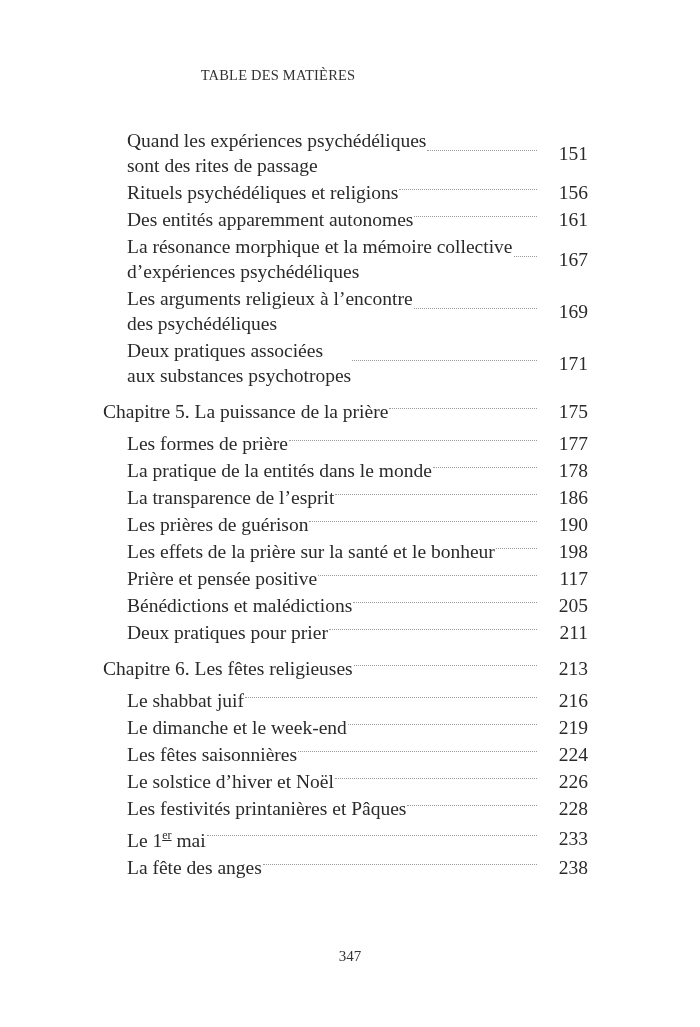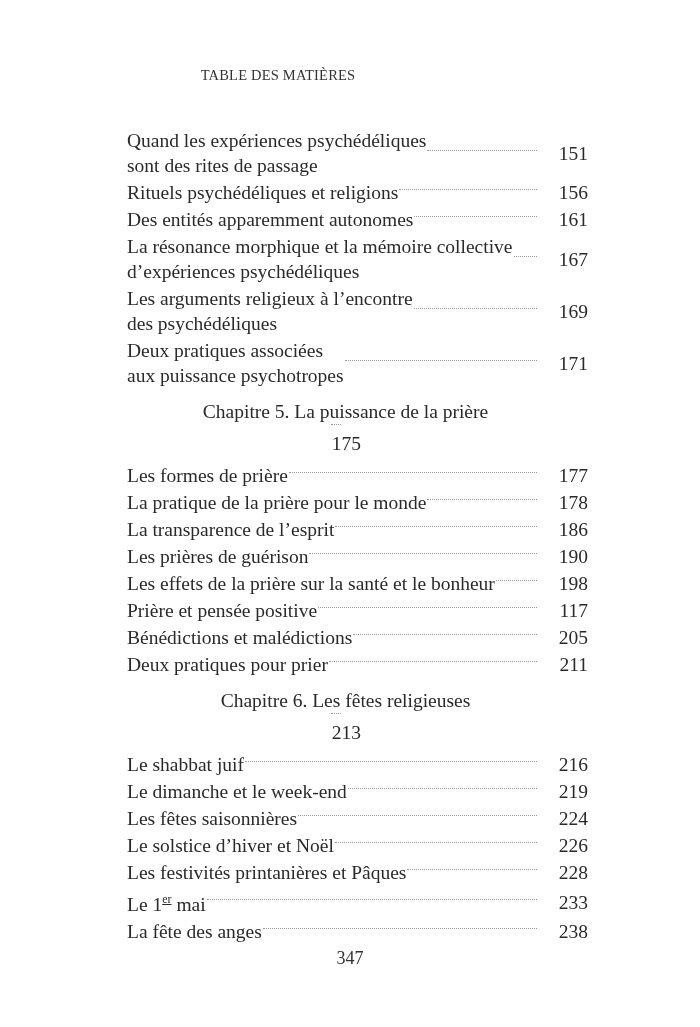--- a/index.html
+++ b/index.html
@@ -3,27 +3,27 @@
 <meta charset="utf-8">
 <style>
   html, body { margin: 0; padding: 0; background: #ffffff; }
   body { width: 700px; height: 1027px; position: relative; overflow: hidden;
          font-family: "Liberation Serif", "DejaVu Serif", serif; color: #2a2a2a; }
   .running-head { position: absolute; top: 67px; left: 0; width: 556px; text-align: center;
                   font-size: 14.5px; letter-spacing: 0.2px; color: #333; }
   .toc { position: absolute; top: 128px; left: 103px; width: 485px; }
   .entry { display: flex; align-items: center; font-size: 19.5px; line-height: 25px; }
   .entry.sub { padding-left: 24px; margin-bottom: 2px; }
-  .entry.chapter { margin-top: 11px; margin-bottom: 7px; flex-direction: column; }
+  .entry.chapter { margin-top: 11px; margin-bottom: 7px; }
   .entry .title { flex: 0 1 auto; }
   .entry .title .l { display: block; }
   .entry .leader { flex: 1 1 auto; border-bottom: 1.5px dotted #9a9a9a; margin: 0 20px 6px 1px; min-width: 10px; height: 0; }
   .entry .page { flex: 0 0 auto; width: 31px; text-align: right; }
   .entry .title sup { font-size: 12px; vertical-align: 8px; text-decoration: underline; }
-  .folio { position: absolute; top: 948px; left: 0; width: 700px; text-align: center; font-size: 18px; color: #333; }
+  .folio { position: absolute; top: 948px; left: 0; width: 700px; text-align: center; font-size: 15px; color: #333; }
 </style>
 </head>
 <body>
 
 <div class="running-head">TABLE DES MATIÈRES</div>
 
 <div class="toc" id="toc">
     <div class="entry sub">
       <span class="title">
         <span class="l">Quand les expériences psychédéliques</span>
@@ -58,42 +58,42 @@
       <span class="title">
         <span class="l">Les arguments religieux à l’encontre</span>
         <span class="l">des psychédéliques</span>
       </span>
       <span class="leader"></span>
       <span class="page">169</span>
     </div>
     <div class="entry sub">
       <span class="title">
         <span class="l">Deux pratiques associées</span>
-        <span class="l">aux puissance psychotropes</span>
+        <span class="l">aux substances psychotropes</span>
       </span>
       <span class="leader"></span>
       <span class="page">171</span>
     </div>
     <div class="entry chapter">
       <span class="title">
         <span class="l">Chapitre 5.  La puissance de la prière</span>
       </span>
       <span class="leader"></span>
       <span class="page">175</span>
     </div>
     <div class="entry sub">
       <span class="title">
         <span class="l">Les formes de prière</span>
       </span>
       <span class="leader"></span>
       <span class="page">177</span>
     </div>
     <div class="entry sub">
       <span class="title">
-        <span class="l">La pratique de la prière pour le monde</span>
+        <span class="l">La pratique de la entités dans le monde</span>
       </span>
       <span class="leader"></span>
       <span class="page">178</span>
     </div>
     <div class="entry sub">
       <span class="title">
         <span class="l">La transparence de l’esprit</span>
       </span>
       <span class="leader"></span>
       <span class="page">186</span>

